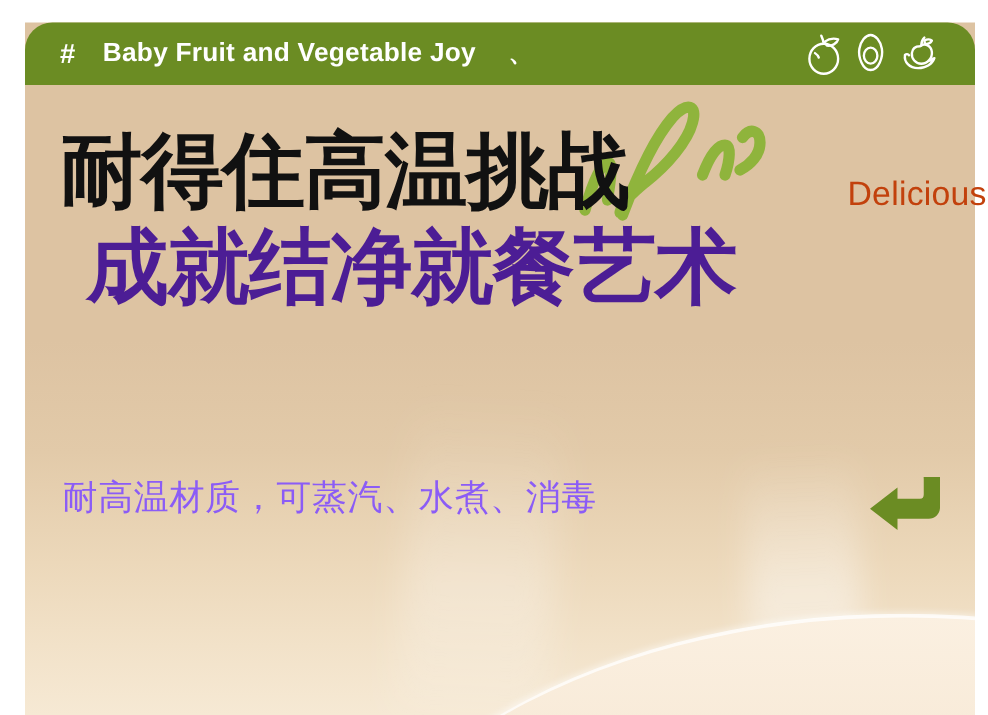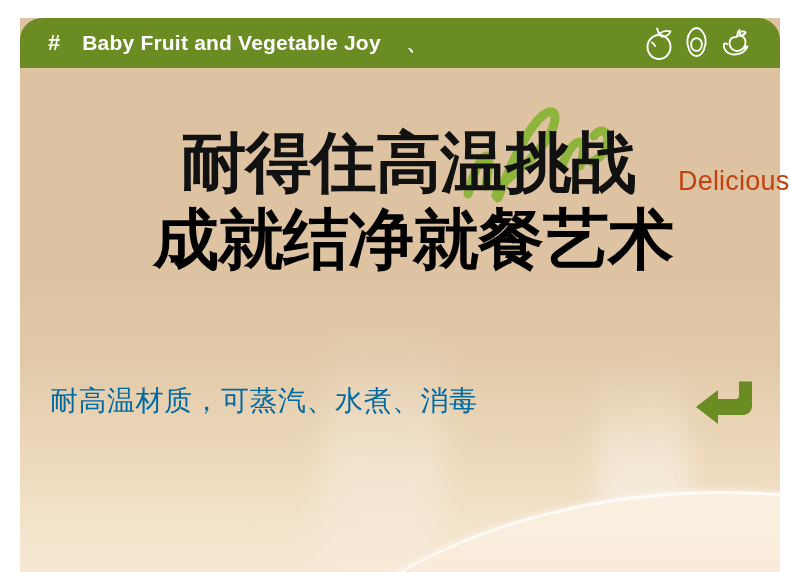--- a/index.html
+++ b/index.html
@@ -109,23 +109,22 @@
     align-items:center;
     gap:6px;
     margin-right:6px;
   }
   .header-icons svg{display:block;}
 
   
   .headline-wrap{
     position:absolute;
     left:48px;
-    top:128px;
+    top:102px;
     width:720px;
-    text-align:center;
   }
   .script-accent{
     position:absolute;
     left:410px;
     top:-22px;
     width:170px;
     height:96px;
     pointer-events:none;
   }
   .script-accent svg{display:block;overflow:visible;}
@@ -133,54 +132,55 @@
     position:relative;
     color:#111111;
     font-size:66px;
     font-weight:700;
     line-height:1.04;
     letter-spacing:-1px;
     white-space:nowrap;
   }
   .headline-2{
     position:relative;
-    color:#000000;
+    color:#4c1d95;
     font-size:66px;
     font-weight:700;
     line-height:1.04;
     letter-spacing:-1px;
     white-space:nowrap;
     margin-top:8px;
-    margin-left:10px;
+    margin-left:21px;
   }
   .delicious{
     position:absolute;
     left:630px;
     top:38px;
     color:#c2410c;
     font-size:27px;
     font-weight:400;
     letter-spacing:.2px;
     white-space:nowrap;
   }
 
   
   .body-copy{
     position:absolute;
     left:50px;
     top:380px;
     width:660px;
   }
   .body-line{
-    color:#0369a1;
+    color:#8b5cf6;
     font-size:28px;
     font-weight:400;
     line-height:1.48;
     letter-spacing:.5px;
     white-space:nowrap;
+    font-family:Liberation Mono, monospace;
   }
 
   
   .return-arrow{
     position:absolute;
     left:692px;
     top:378px;
     width:66px;
     height:48px;
   }

